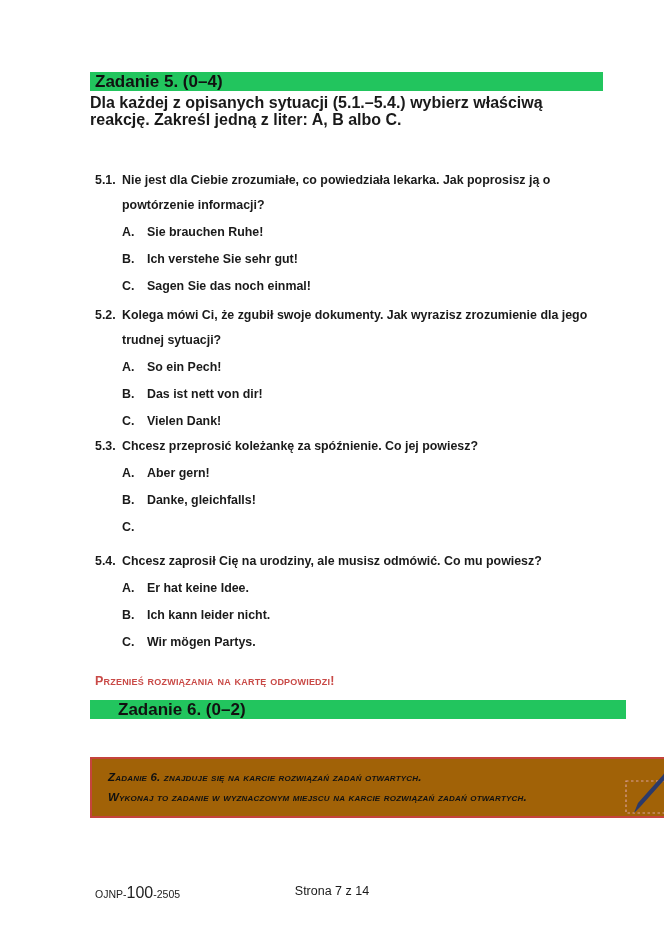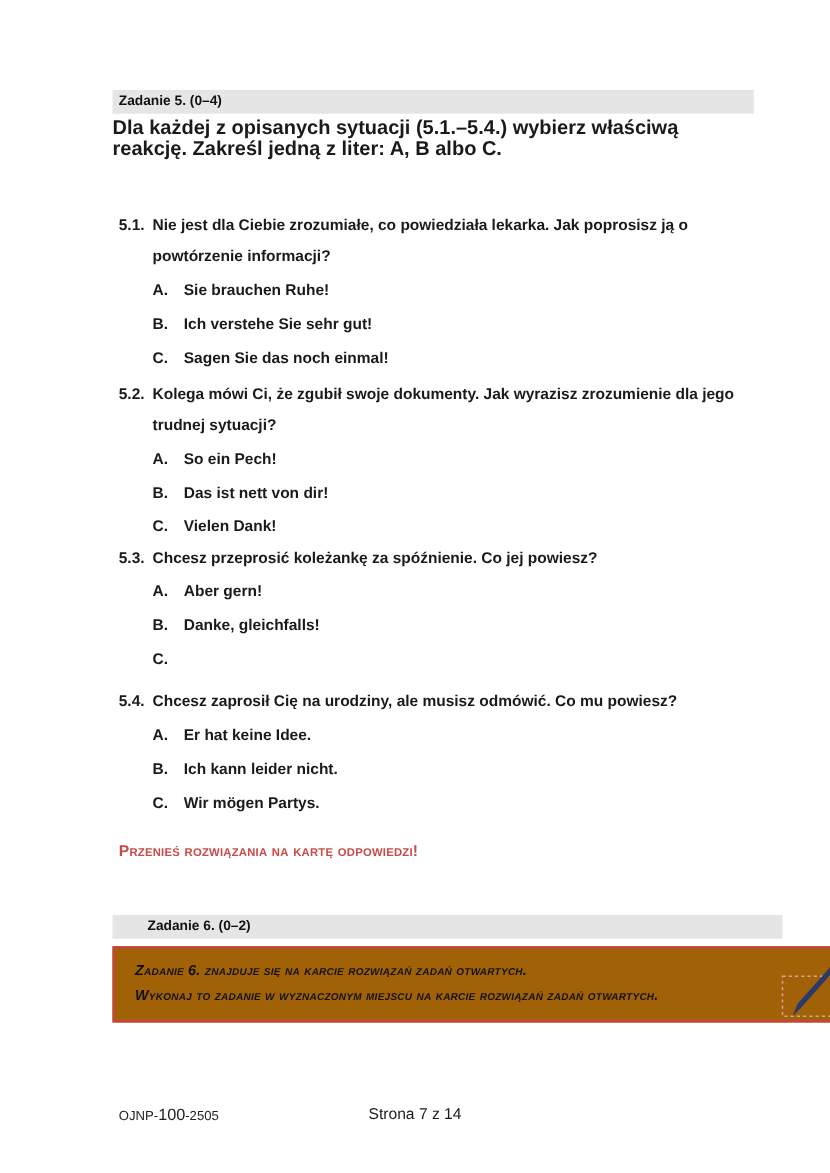--- a/index.html
+++ b/index.html
@@ -10,29 +10,29 @@
     background: #ffffff;
     font-family: "Liberation Sans", sans-serif;
     color: #1a1a1a;
     overflow: hidden;
   }
   .task-bar {
     position: absolute;
     left: 90px;
     width: 508px;
     height: 19px;
-    background: #e5e5e5;
-    font-size: 11px;
+    background: #22c55e;
+    font-size: 17px;
     font-weight: bold;
     line-height: 19px;
     padding-left: 5px;
     color: #111;
   }
   .bar-task5 { top: 72px; }
-  .bar-task6 { top: 732px; padding-left: 28px; }
+  .bar-task6 { top: 700px; padding-left: 28px; }
   .instructions {
     position: absolute;
     left: 90px;
     top: 94px;
     width: 516px;
     font-size: 16px;
     font-weight: bold;
     line-height: 17px;
   }
   .question {
@@ -104,21 +104,21 @@
     height: 52px;
   }
   .footer-code {
     position: absolute;
     left: 95px;
     top: 884px;
     font-size: 10.5px;
     color: #222;
     white-space: nowrap;
   }
-  .footer-code .code-mid { font-size: 13px; text-align: right; }
+  .footer-code .code-mid { font-size: 16px; text-align: right; }
   .footer-page {
     position: absolute;
     left: 0;
     top: 884px;
     width: 664px;
     text-align: center;
     font-size: 12.5px;
     color: #1a1a1a;
   }
 </style>

